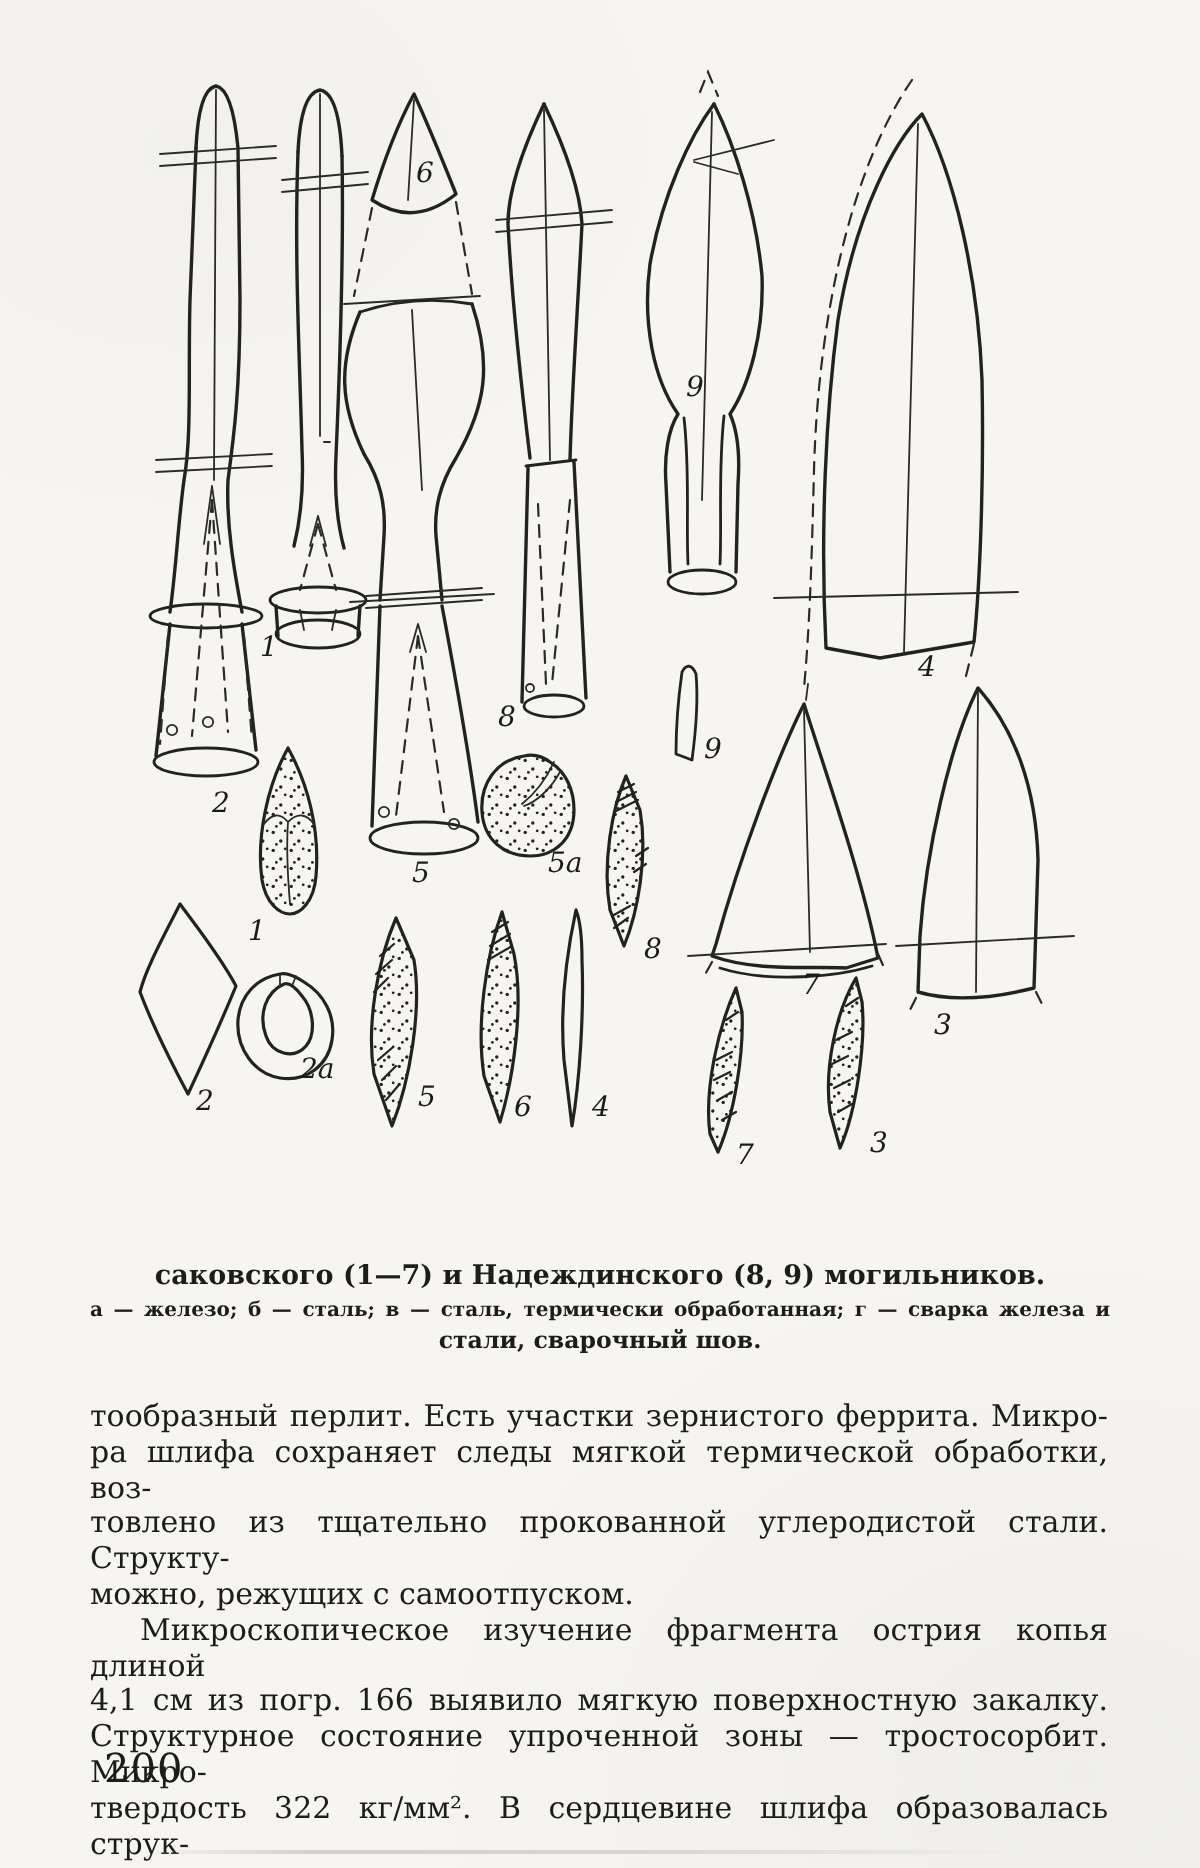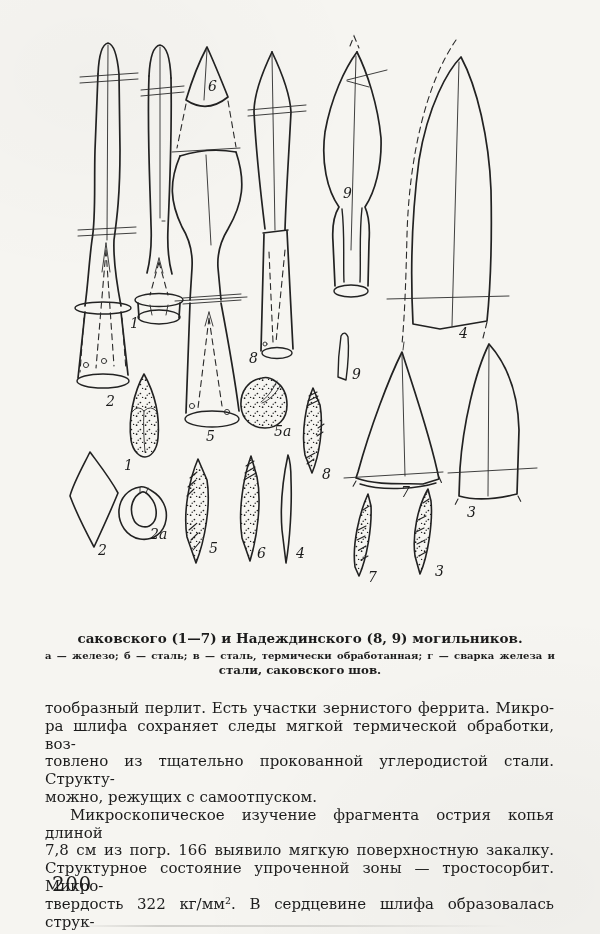--- a/index.html
+++ b/index.html
@@ -240,29 +240,29 @@
       <polygon points="427,602 448,602 439,622 427,622" fill="url(#pdots)" stroke="none"></polygon>
       <rect class="wf" x="427" y="602" width="36" height="20"></rect>
       <path class="h" d="M448,602 L439,622 M456,602 L447,622"></path>
       <text class="lbl-leg" x="470" y="619">г</text>
     </g>
   </svg>
 
   <div class="caption">
     <div class="cap-line2">саковского (1—7) и Надеждинского (8, 9) могильников.</div>
     <div class="cap-leg1">а — железо; б — сталь; в — сталь, термически обработанная; г — сварка железа и</div>
-    <div class="cap-leg2">стали, саковского шов.</div>
+    <div class="cap-leg2">стали, сварочный шов.</div>
   </div>
 
   <div class="body-text">
     <div class="bline just">тообразный перлит. Есть участки зернистого феррита. Микро-</div>
     <div class="bline just">ра шлифа сохраняет следы мягкой термической обработки, воз-</div>
     <div class="bline just">товлено из тщательно прокованной углеродистой стали. Структу-</div>
     <div class="bline">можно, режущих с самоотпуском.</div>
     <div class="bline just indent">Микроскопическое изучение фрагмента острия копья длиной</div>
-    <div class="bline just">7,8 см из погр. 166 выявило мягкую поверхностную закалку.</div>
+    <div class="bline just">4,1 см из погр. 166 выявило мягкую поверхностную закалку.</div>
     <div class="bline just">Структурное состояние упроченной зоны — тростосорбит. Микро-</div>
     <div class="bline just">твердость 322 кг/мм². В сердцевине шлифа образовалась струк-</div>
   </div>
 
   <div class="pageno">200</div>
   <div class="scan-edge"></div>
 </div>
 
 </body></html>

